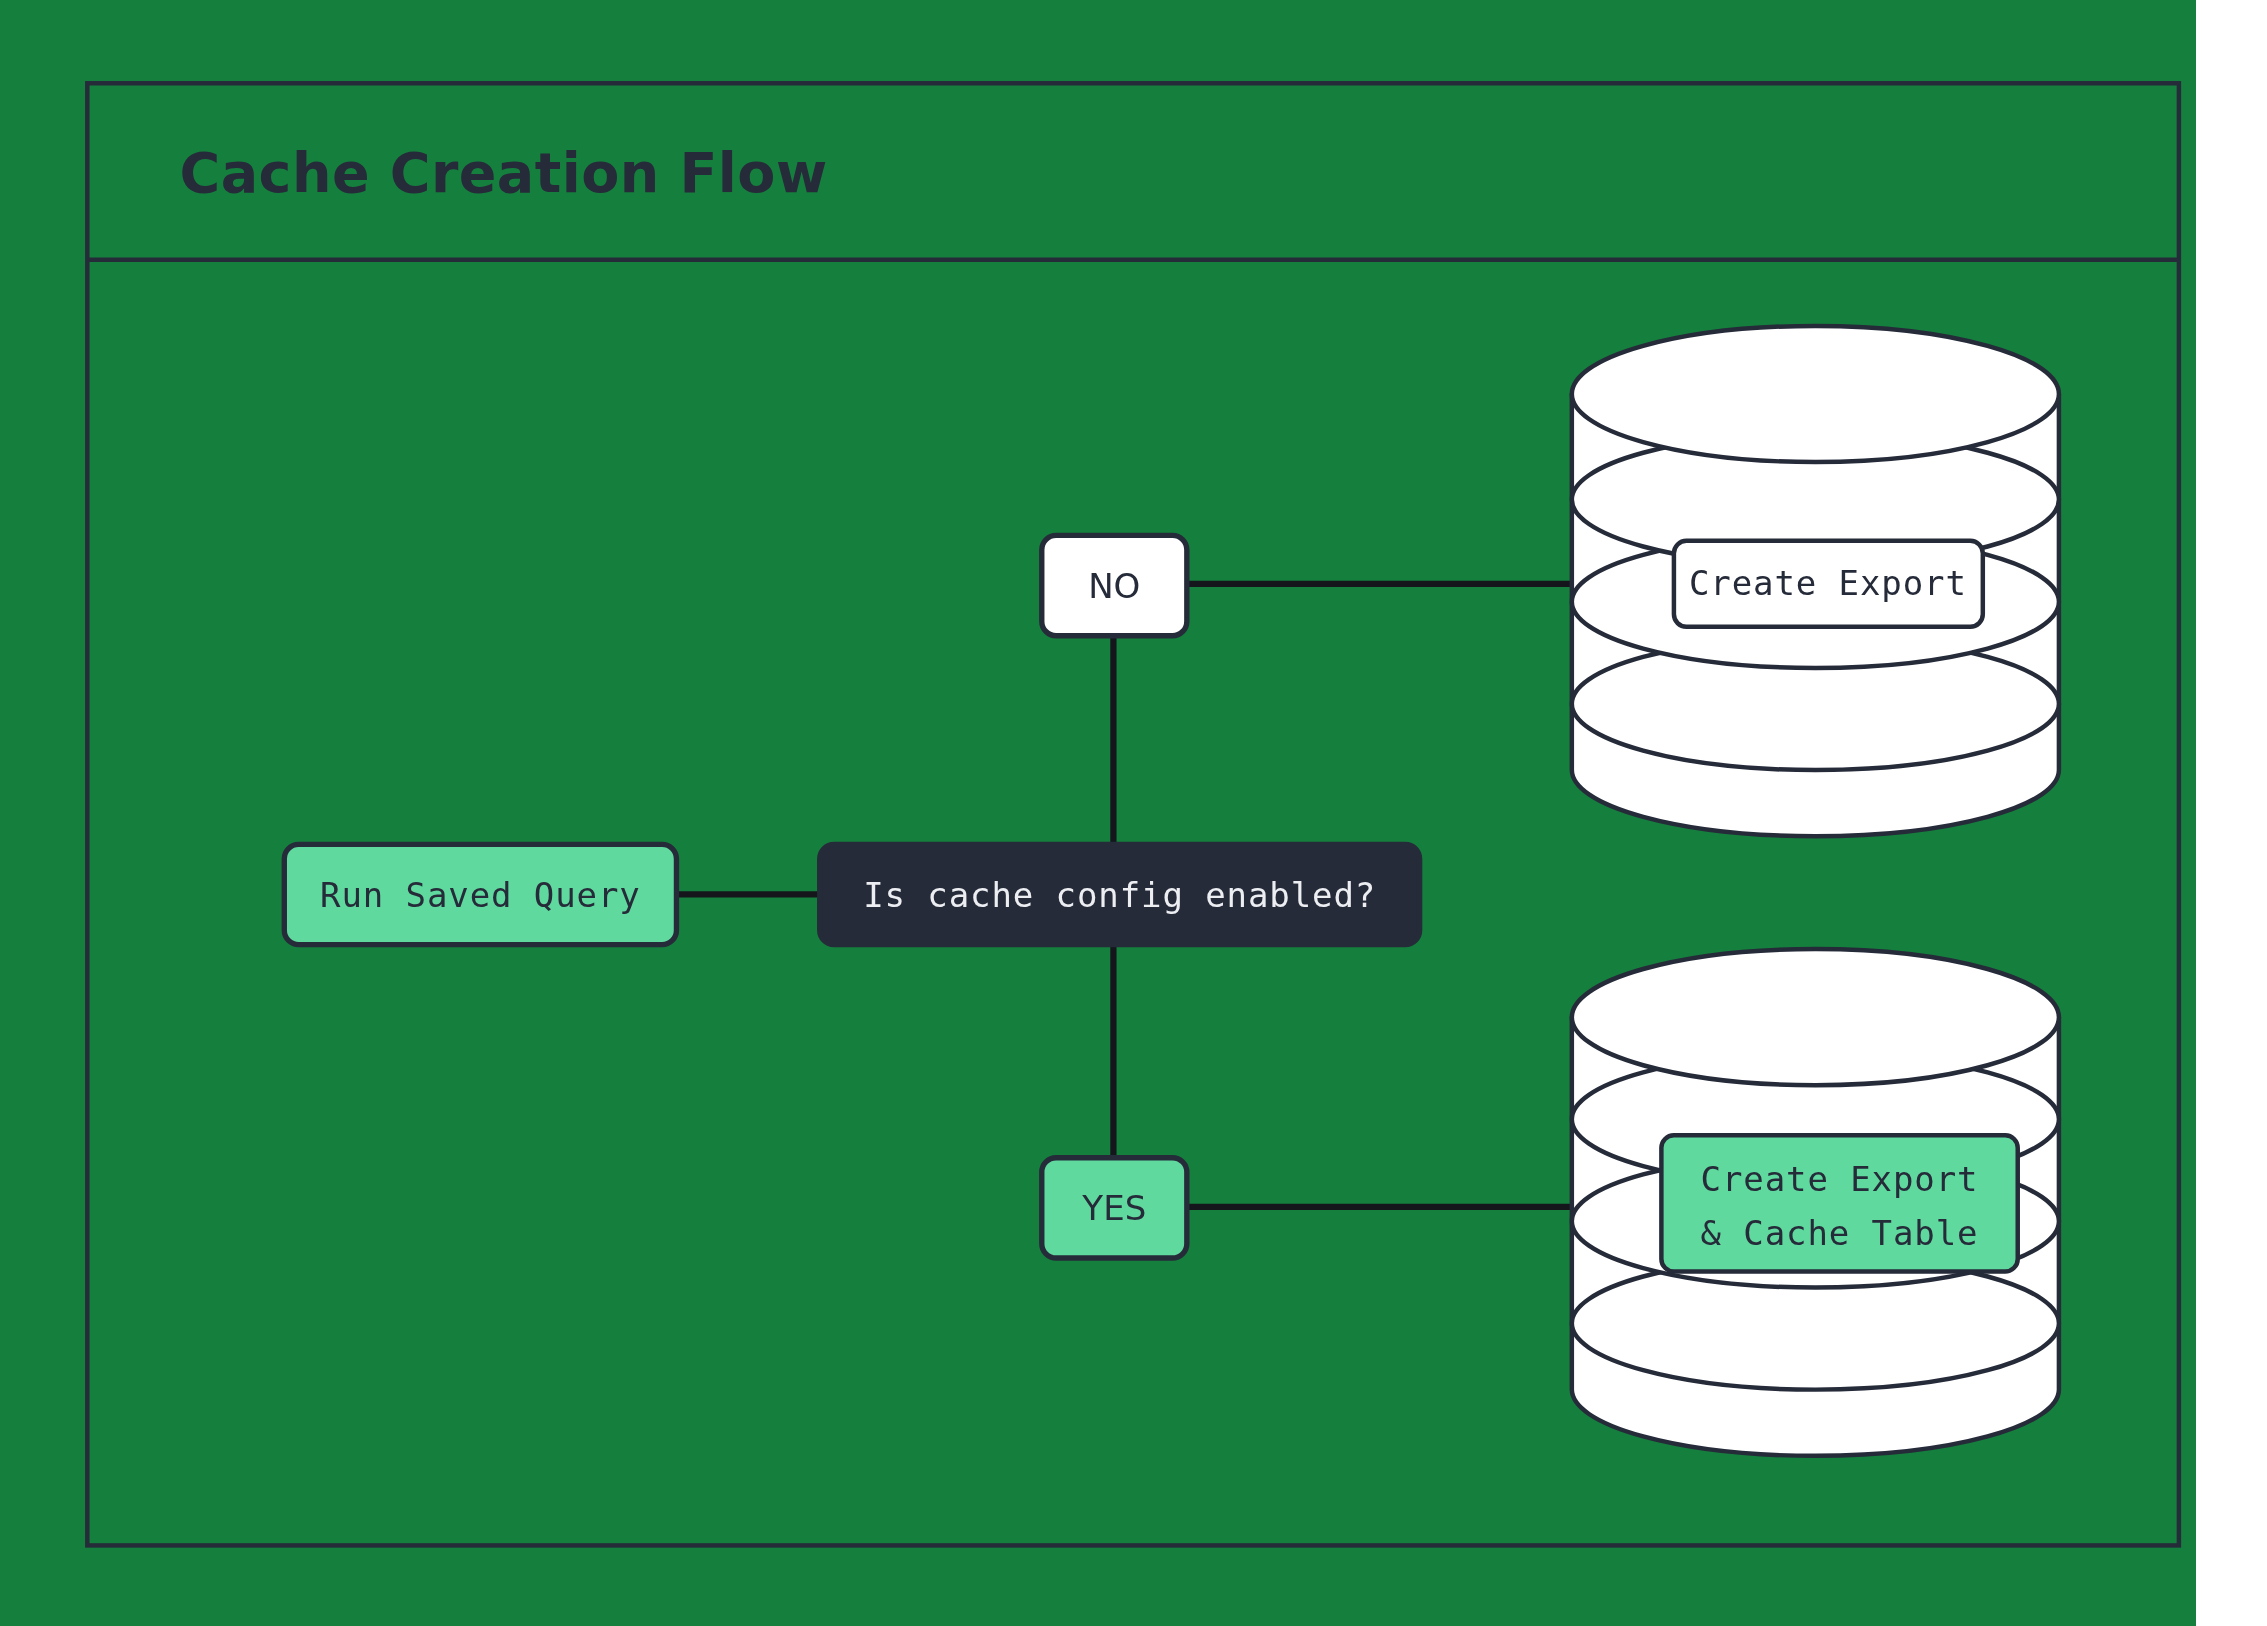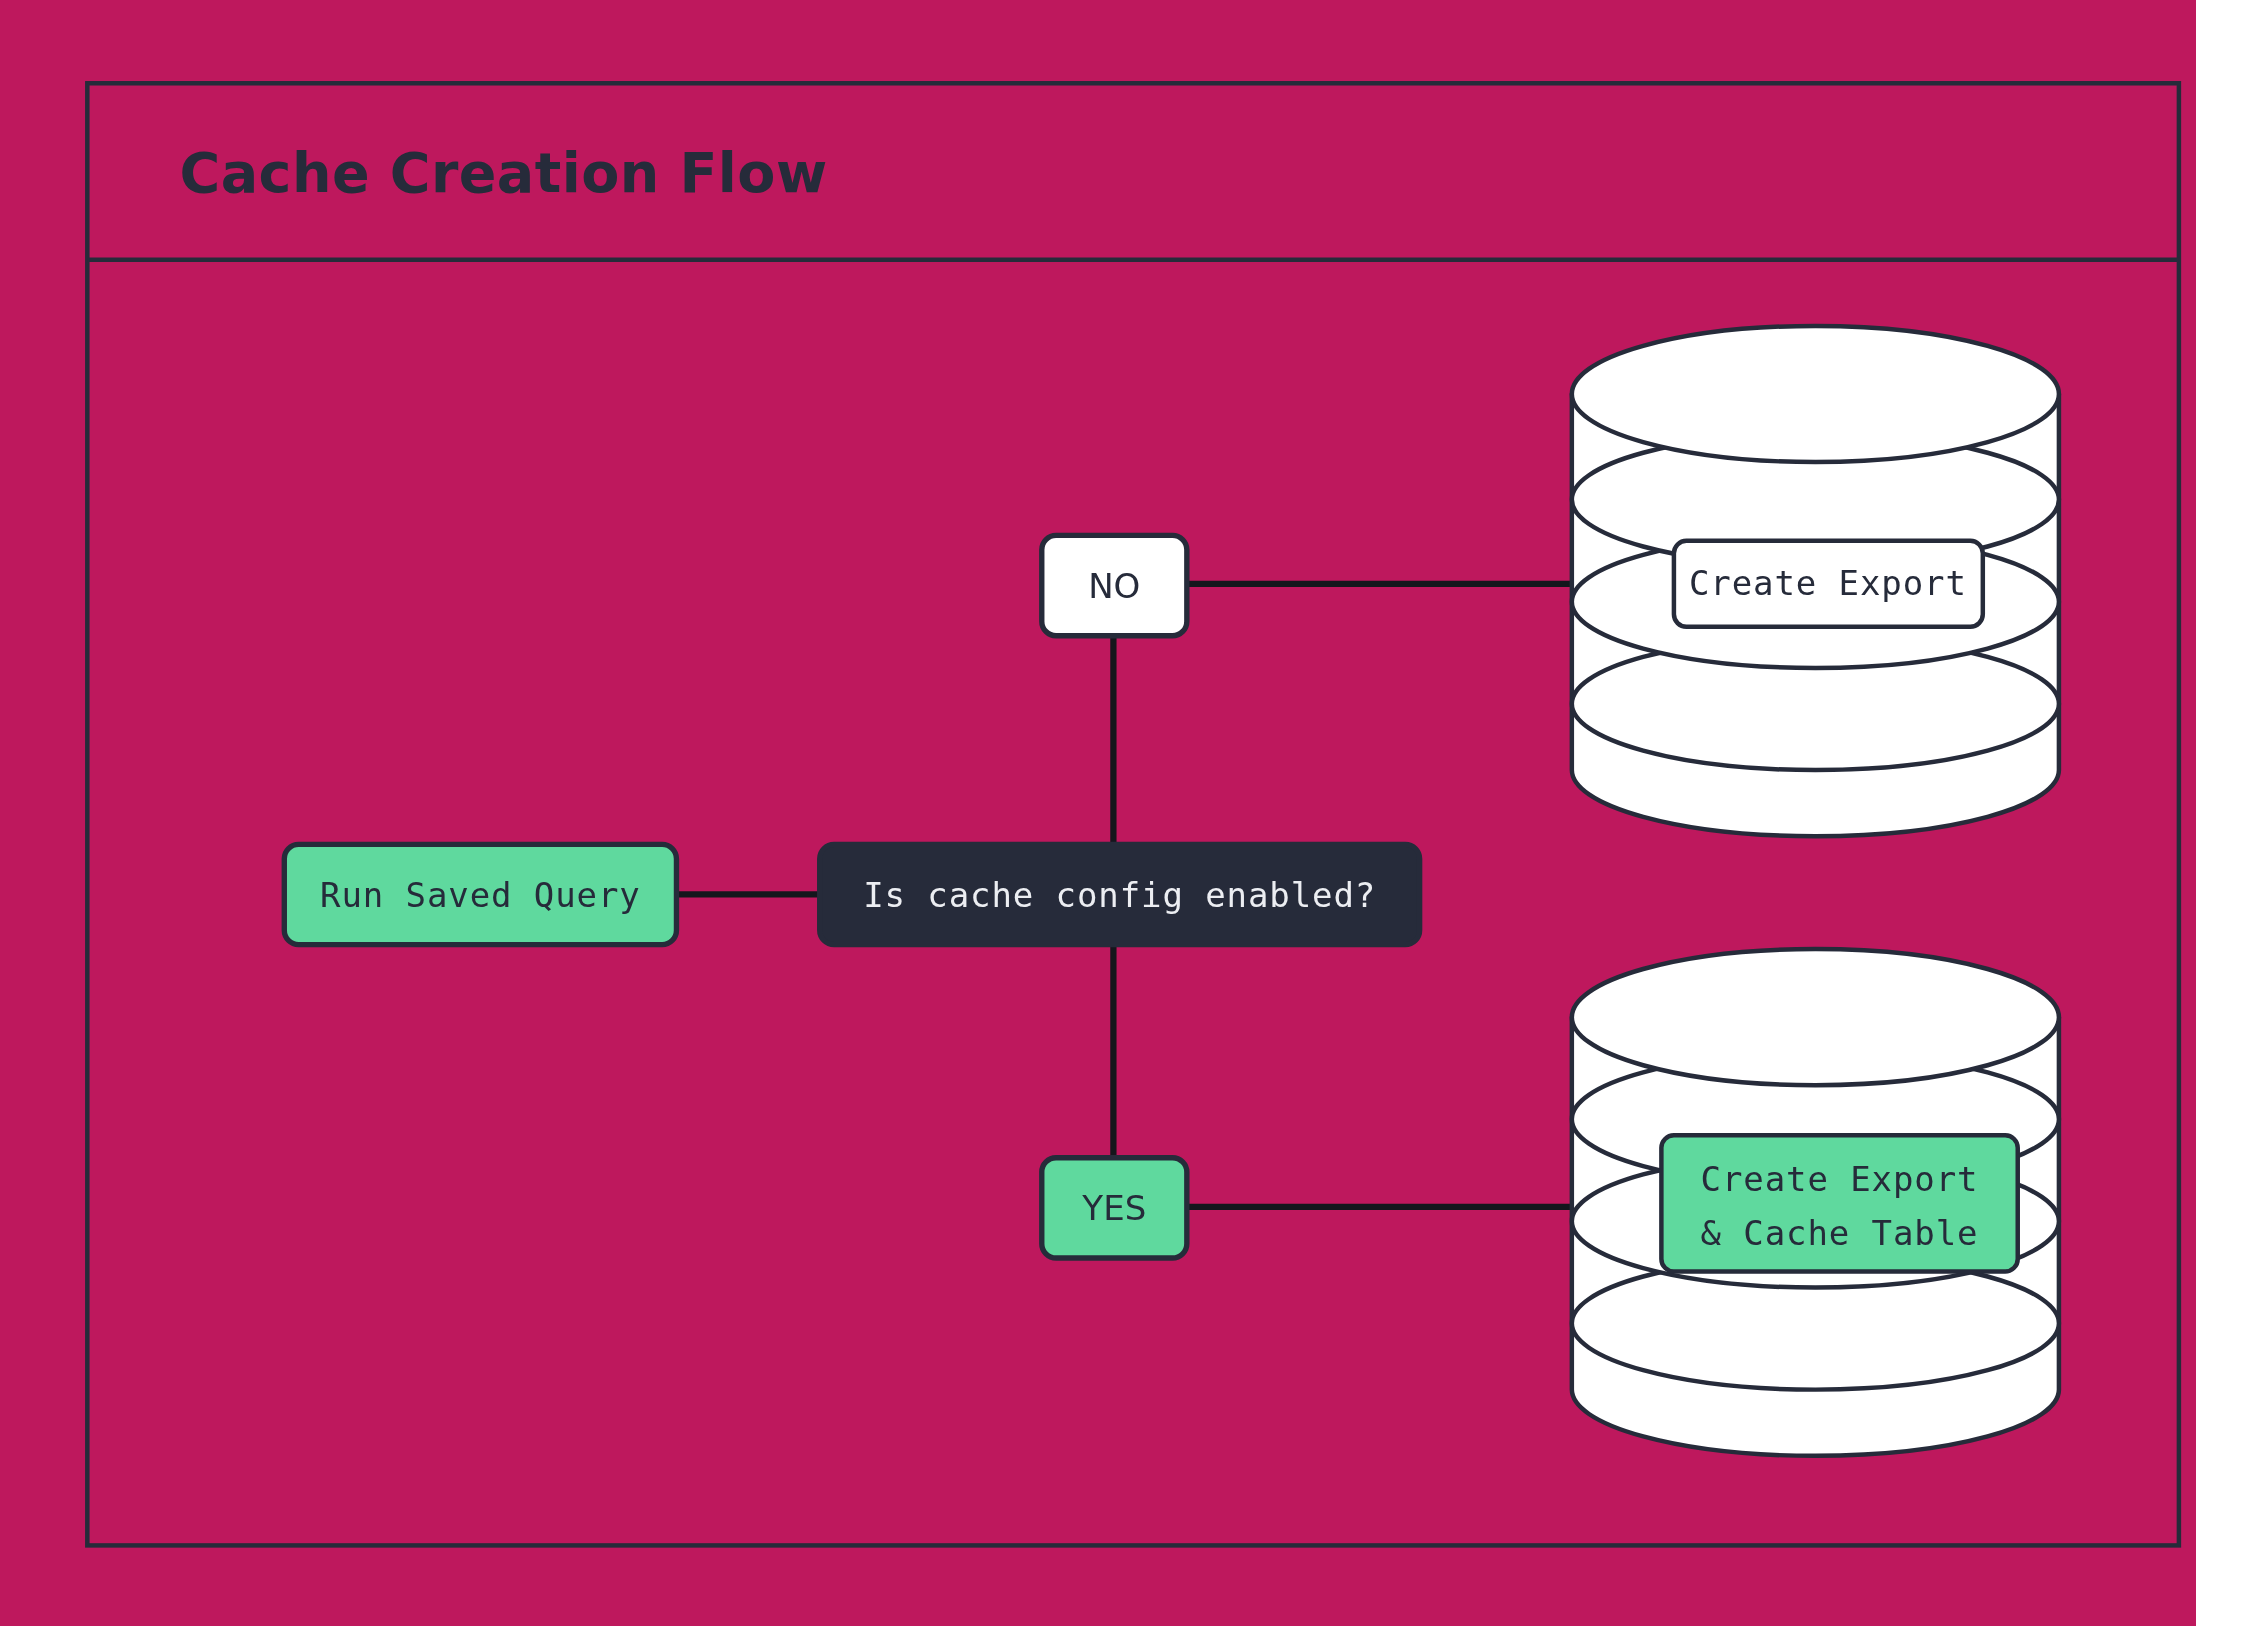--- a/index.html
+++ b/index.html
@@ -10,21 +10,21 @@
   body {
     width: 2268px;
     height: 1626px;
     font-family: "Liberation Sans", sans-serif;
     overflow: hidden;
   }
   #stage {
     position: relative;
     width: 2196px;
     height: 1626px;
-    background: #be185d;
+    background: #15803d;
   }
   #diagram-svg {
     position: absolute;
     left: 0;
     top: 0;
     width: 2268px;
     height: 1626px;
   }
   .frame-rect {
     fill: none;

